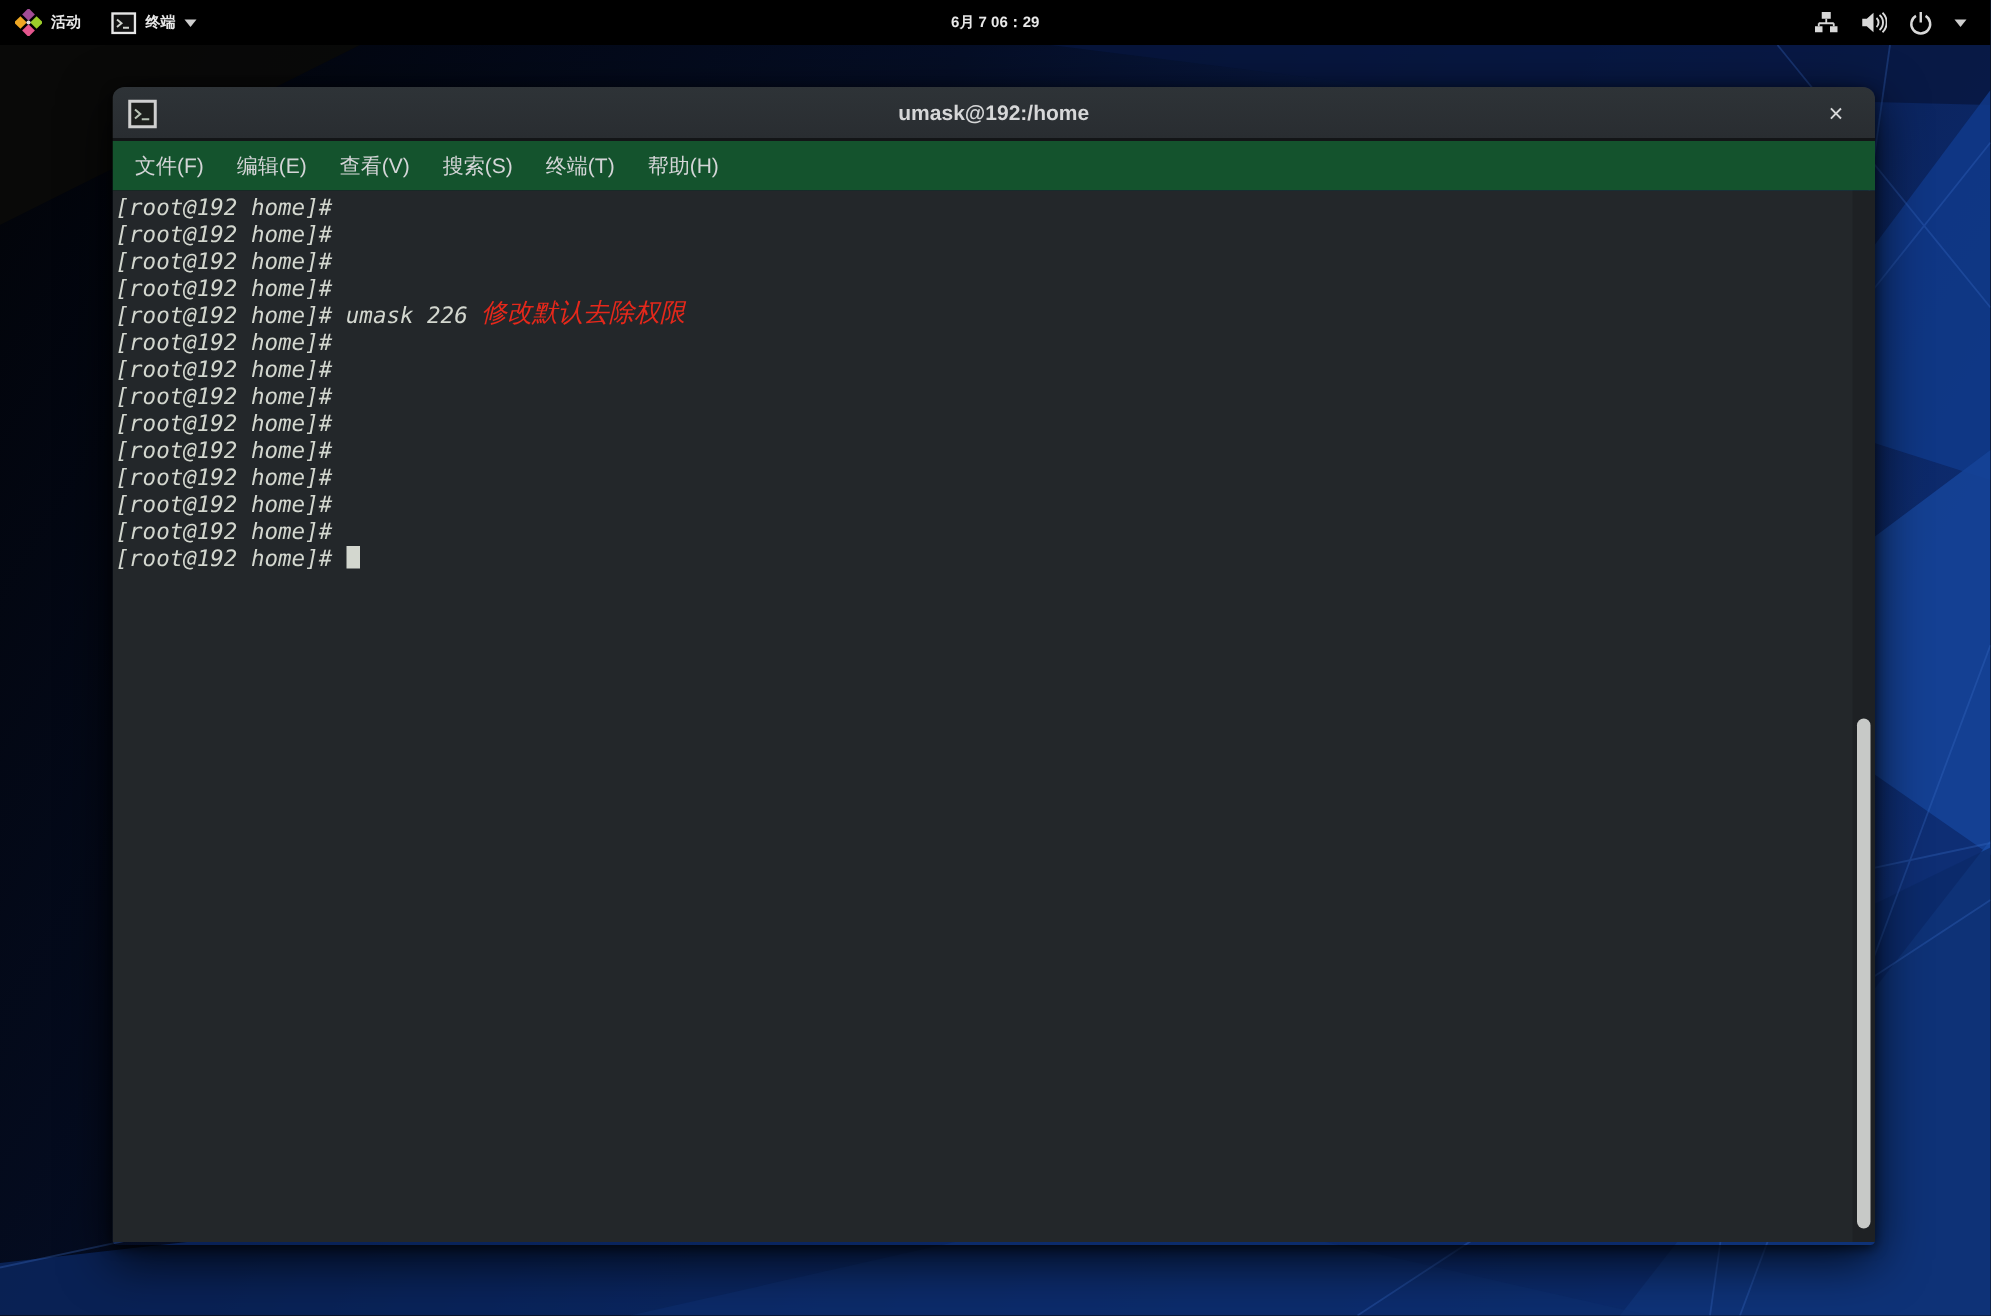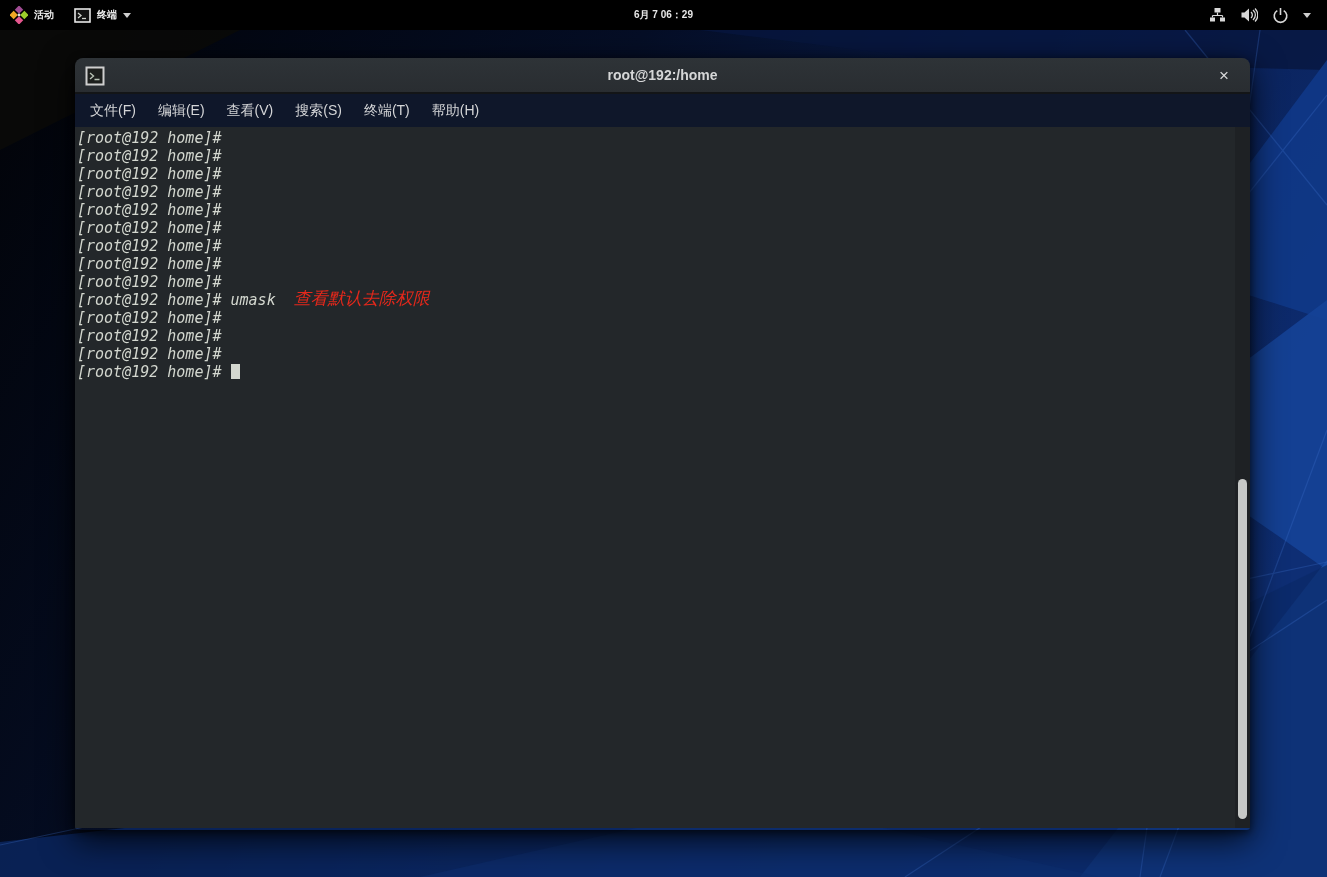--- a/index.html
+++ b/index.html
@@ -32,21 +32,21 @@
             border-radius:8px 8px 3px 3px; overflow:hidden; z-index:20;
             box-shadow:0 10px 34px rgba(0,0,0,.8), 0 2px 8px rgba(0,0,0,.6); }
   #titlebar { position:relative; height:36px; background:linear-gradient(#2e3337,#292d31);
               border-bottom:2px solid #131517; display:flex; align-items:center; }
   #titlebar .win-icon { position:absolute; left:10px; top:8px; }
   #win-title { width:100%; text-align:center; color:#d6d7d8; font-size:14px;
                font-weight:bold; }
   #close-btn { position:absolute; right:12px; top:0; height:36px; width:28px;
                display:flex; align-items:center; justify-content:center;
                color:#d8d9da; font-size:17px; cursor:pointer; }
-  #menubar { height:33px; background:#0f172a; display:flex; align-items:center;
+  #menubar { height:33px; background:#14532d; display:flex; align-items:center;
              padding-left:4px;text-align:center; }
   .menu-item { color:#d4d5d7; font-size:14px; padding:5px 11px; border-radius:3px;
                cursor:default; }
 
   #term-body { position:relative; height:701px; background:#23272a;
                padding:2px 0 0 2px; cursor:text;font-style:italic; }
   .term-line { height:18px; line-height:18px; white-space:pre;
                font-family:"DejaVu Sans Mono","Liberation Mono",monospace;
                font-size:15px; color:#d3d7cf; }
   .annotation { font-family:"Liberation Sans","DejaVu Sans",sans-serif;
@@ -139,45 +139,45 @@
     </div>
   </div>
 
   <div id="window">
     <div id="titlebar">
       <svg class="win-icon" width="20" height="20" viewBox="0 0 20 20">
         <rect x="1.5" y="1.5" width="17" height="17" fill="#1d1f1d" stroke="#cfcfcf" stroke-width="2"></rect>
         <path d="M5 7 L8.5 10 L5 13" stroke="#b7c2b4" stroke-width="1.4" fill="none"></path>
         <path d="M9.5 13.5 h5" stroke="#b7c2b4" stroke-width="1.4"></path>
       </svg>
-      <div id="win-title">root@192:/home</div>
+      <div id="win-title">umask@192:/home</div>
       <div id="close-btn">×</div>
     </div>
 
     <nav id="menubar">
         <span class="menu-item">文件(F)</span>
         <span class="menu-item">编辑(E)</span>
         <span class="menu-item">查看(V)</span>
         <span class="menu-item">搜索(S)</span>
         <span class="menu-item">终端(T)</span>
         <span class="menu-item">帮助(H)</span>
       </nav>
 
     <div id="term-body">
       <div id="term-lines">
           <div class="term-line"><span>[root@192 home]#</span></div>
           <div class="term-line"><span>[root@192 home]#</span></div>
           <div class="term-line"><span>[root@192 home]#</span></div>
           <div class="term-line"><span>[root@192 home]#</span></div>
+          <div class="term-line"><span>[root@192 home]# umask 226 </span><span class="annotation">修改默认去除权限</span></div>
           <div class="term-line"><span>[root@192 home]#</span></div>
           <div class="term-line"><span>[root@192 home]#</span></div>
           <div class="term-line"><span>[root@192 home]#</span></div>
           <div class="term-line"><span>[root@192 home]#</span></div>
           <div class="term-line"><span>[root@192 home]#</span></div>
-          <div class="term-line"><span>[root@192 home]# umask  </span><span class="annotation">查看默认去除权限</span></div>
           <div class="term-line"><span>[root@192 home]#</span></div>
           <div class="term-line"><span>[root@192 home]#</span></div>
           <div class="term-line"><span>[root@192 home]#</span></div>
           <div class="term-line"><span>[root@192 home]# </span><span class="cursor-block"></span></div>
         </div>
       <div id="scroll-track">
         <div id="scroll-thumb"></div>
       </div>
     </div>
   </div>

